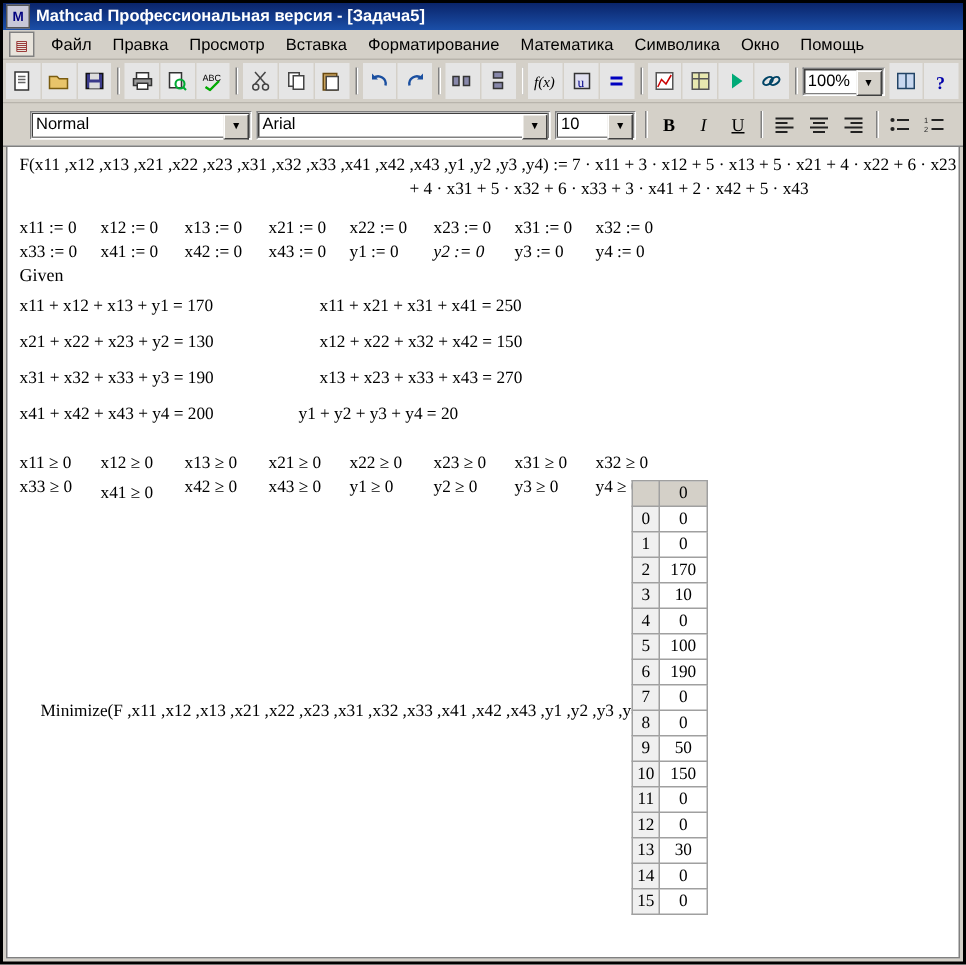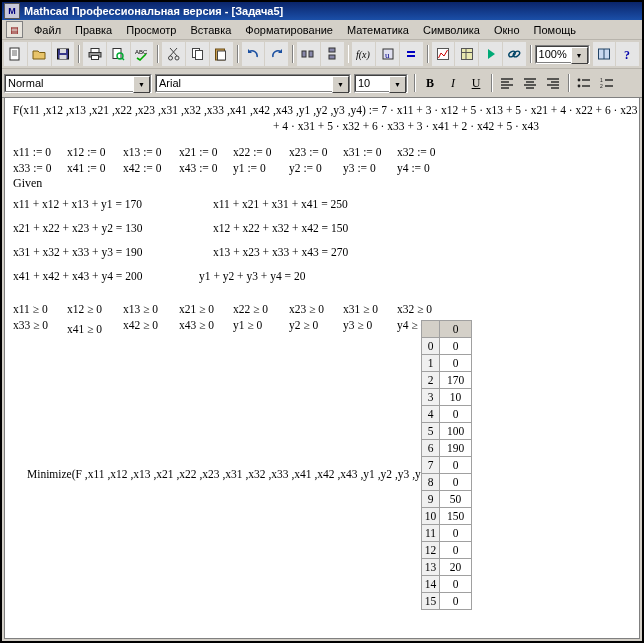--- a/index.html
+++ b/index.html
@@ -108,21 +108,21 @@
   .combo .arrow {
     position: absolute; right: 1px; top: 1px;
     width: 15px; height: 15px;
     background: #d4d0c8;
     border: 1px solid #fff;
     border-right-color: #404040; border-bottom-color: #404040;
     display: flex; align-items: center; justify-content: center;
     font-size: 7px;
   }
   .combo.zoom { width: 58px; }
-  .combo.style { width: 148px; }
+  .combo.style { width: 148px; margin-left: 16px; }
   .combo.font { width: 196px; }
   .combo.size { width: 54px; }
 
   
   .formatbar {
     height: 26px;
     background: #d4d0c8;
     display: flex;
     align-items: center;
     padding: 1px 2px;
@@ -439,21 +439,21 @@
     <div class="abs assign-row" style="left:228px; top:48px;">x22 := 0</div>
     <div class="abs assign-row" style="left:284px; top:48px;">x23 := 0</div>
     <div class="abs assign-row" style="left:338px; top:48px;">x31 := 0</div>
     <div class="abs assign-row" style="left:392px; top:48px;">x32 := 0</div>
 
     <div class="abs assign-row" style="left:8px; top:64px;">x33 := 0</div>
     <div class="abs assign-row" style="left:62px; top:64px;">x41 := 0</div>
     <div class="abs assign-row" style="left:118px; top:64px;">x42 := 0</div>
     <div class="abs assign-row" style="left:174px; top:64px;">x43 := 0</div>
     <div class="abs assign-row" style="left:228px; top:64px;">y1 := 0</div>
-    <div class="abs assign-row" style="left:284px; top:64px;">y2 := 0</div>
+    <div class="abs assign-row" style="left:284px; top:64px;font-style:italic;">y2 := 0</div>
     <div class="abs assign-row" style="left:338px; top:64px;">y3 := 0</div>
     <div class="abs assign-row" style="left:392px; top:64px;">y4 := 0</div>
 
     <div class="abs given">Given</div>
 
     <div class="abs cons" style="left:8px; top:100px;">x11 + x12 + x13 + y1 = 170</div>
     <div class="abs cons" style="left:8px; top:124px;">x21 + x22 + x23 + y2 = 130</div>
     <div class="abs cons" style="left:8px; top:148px;">x31 + x32 + x33 + y3 = 190</div>
     <div class="abs cons" style="left:8px; top:172px;">x41 + x42 + x43 + y4 = 200</div>
 
@@ -535,21 +535,21 @@
       <tr>
             <td class="idx">11</td>
             <td class="val">0</td>
           </tr>
       <tr>
             <td class="idx">12</td>
             <td class="val">0</td>
           </tr>
       <tr>
             <td class="idx">13</td>
-            <td class="val">20</td>
+            <td class="val">30</td>
           </tr>
       <tr>
             <td class="idx">14</td>
             <td class="val">0</td>
           </tr>
       <tr>
             <td class="idx">15</td>
             <td class="val">0</td>
           </tr>
     </tbody>

